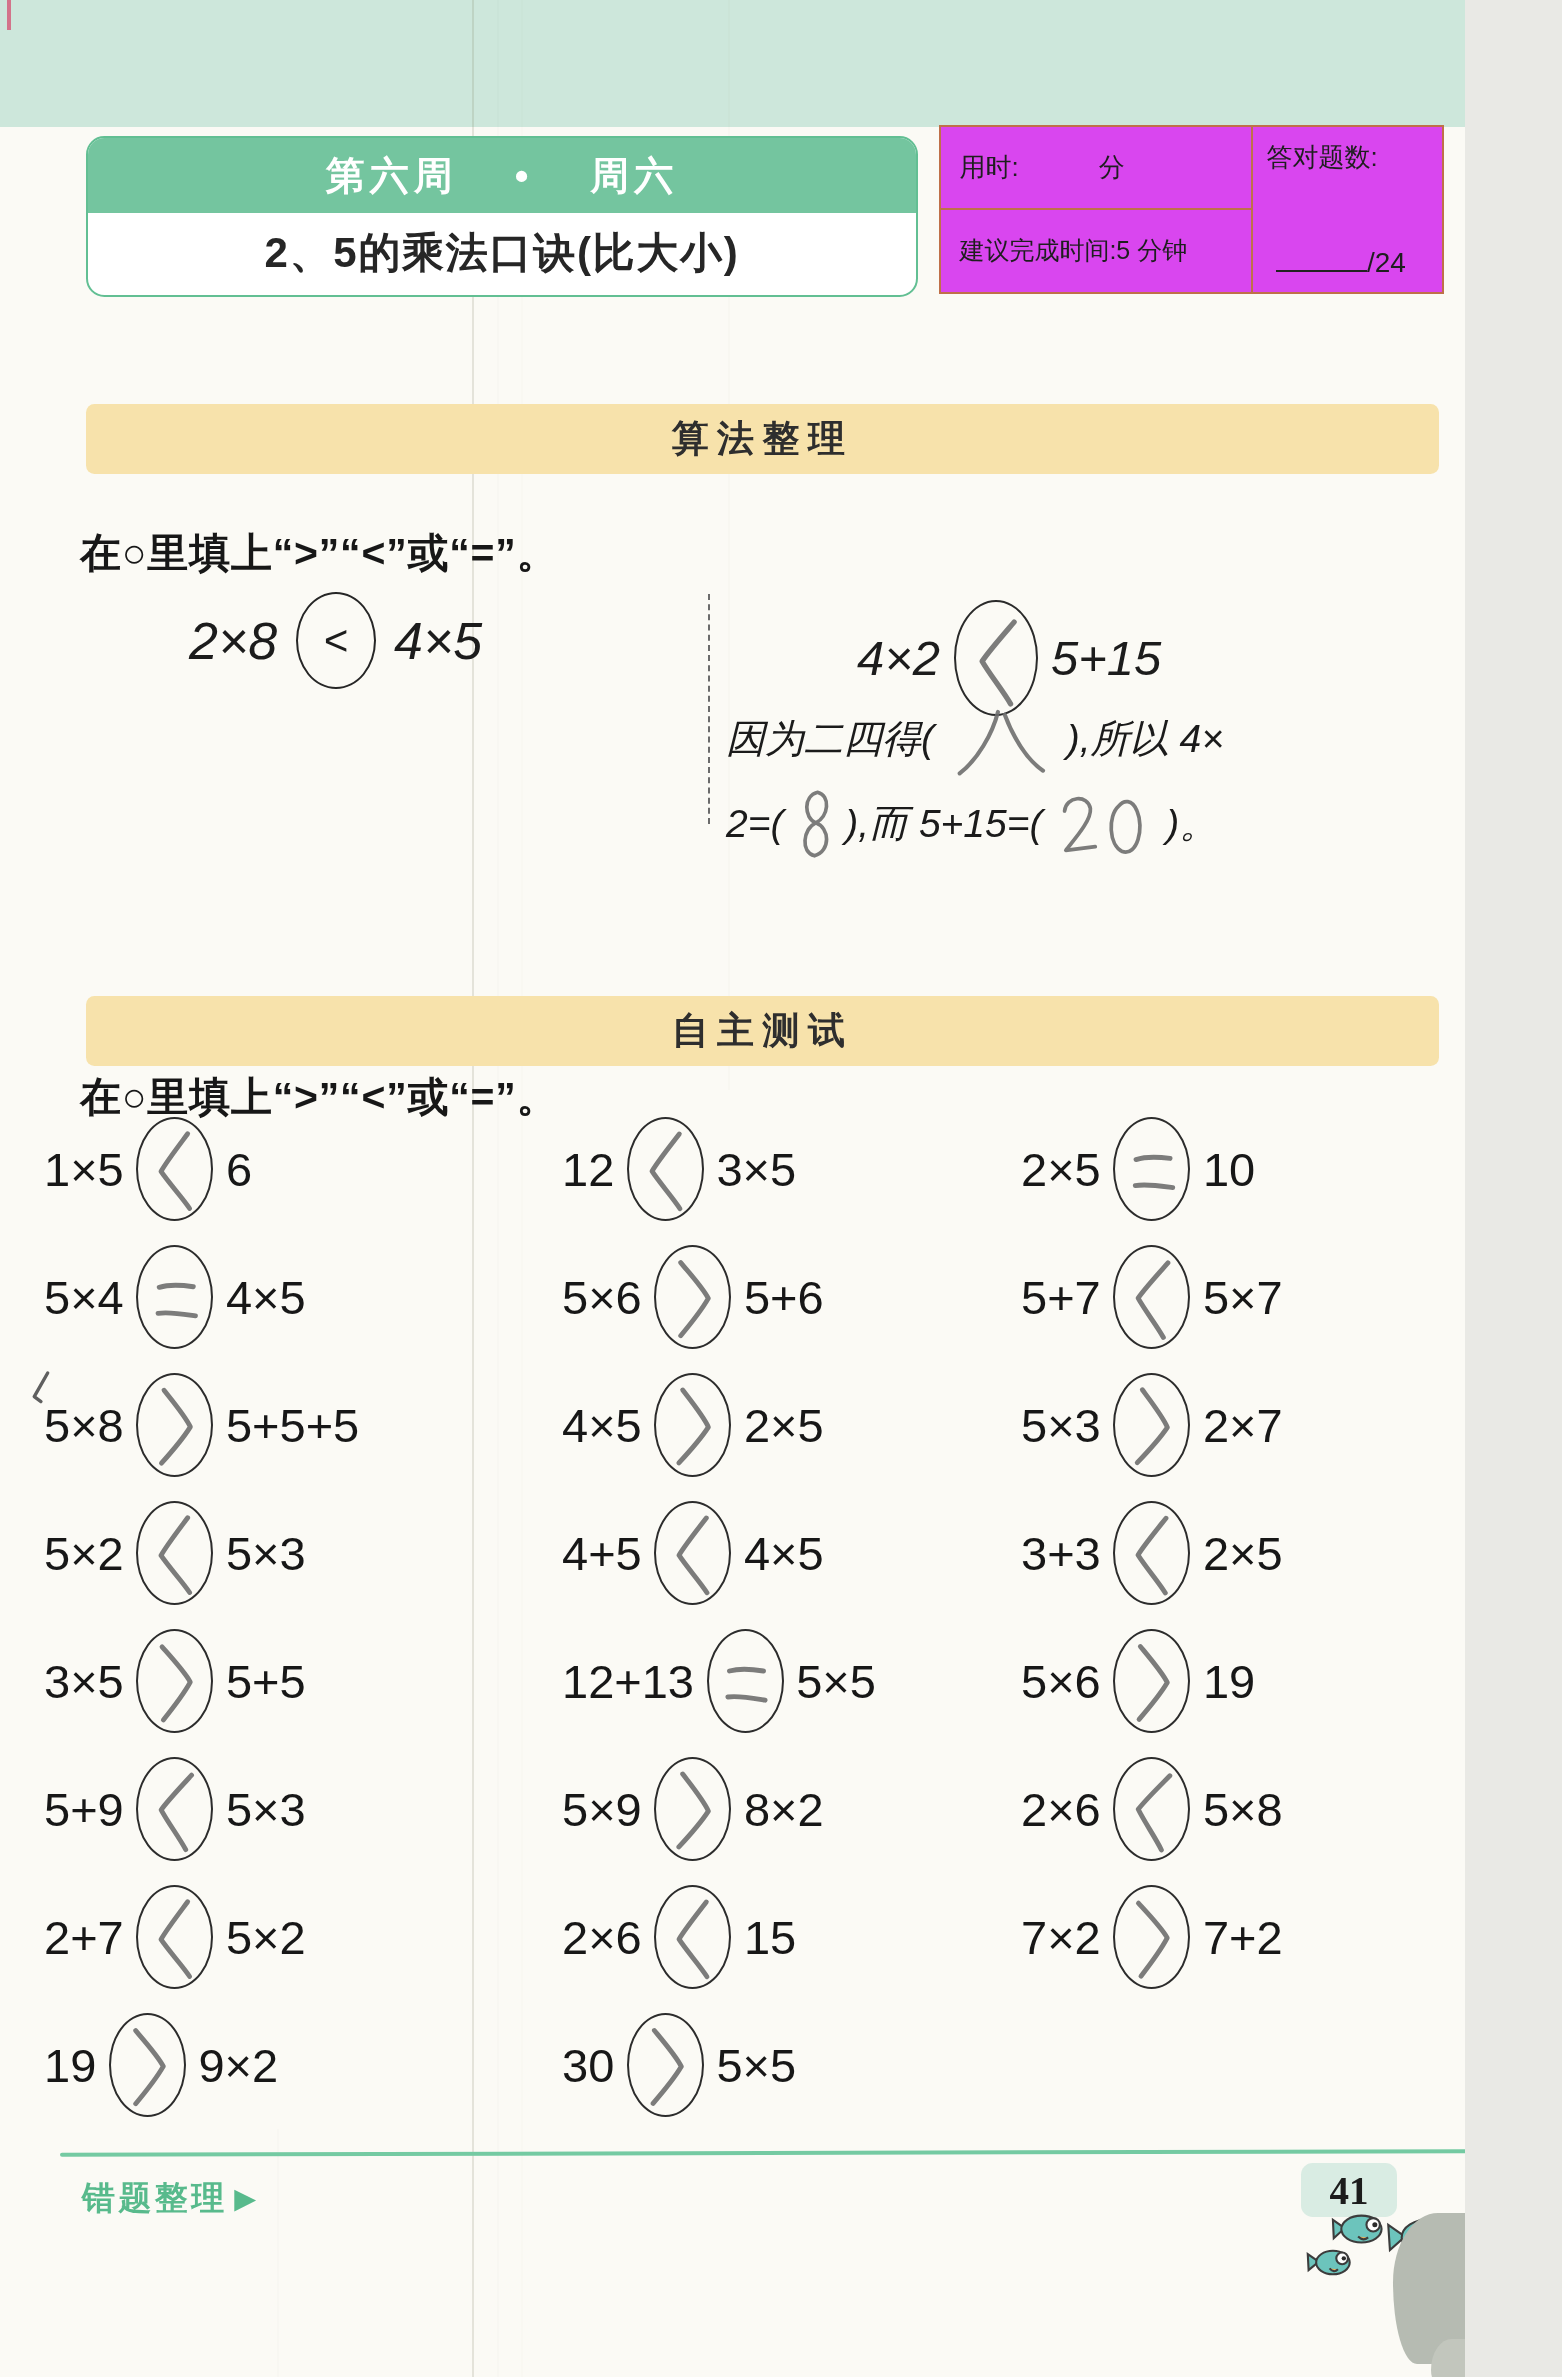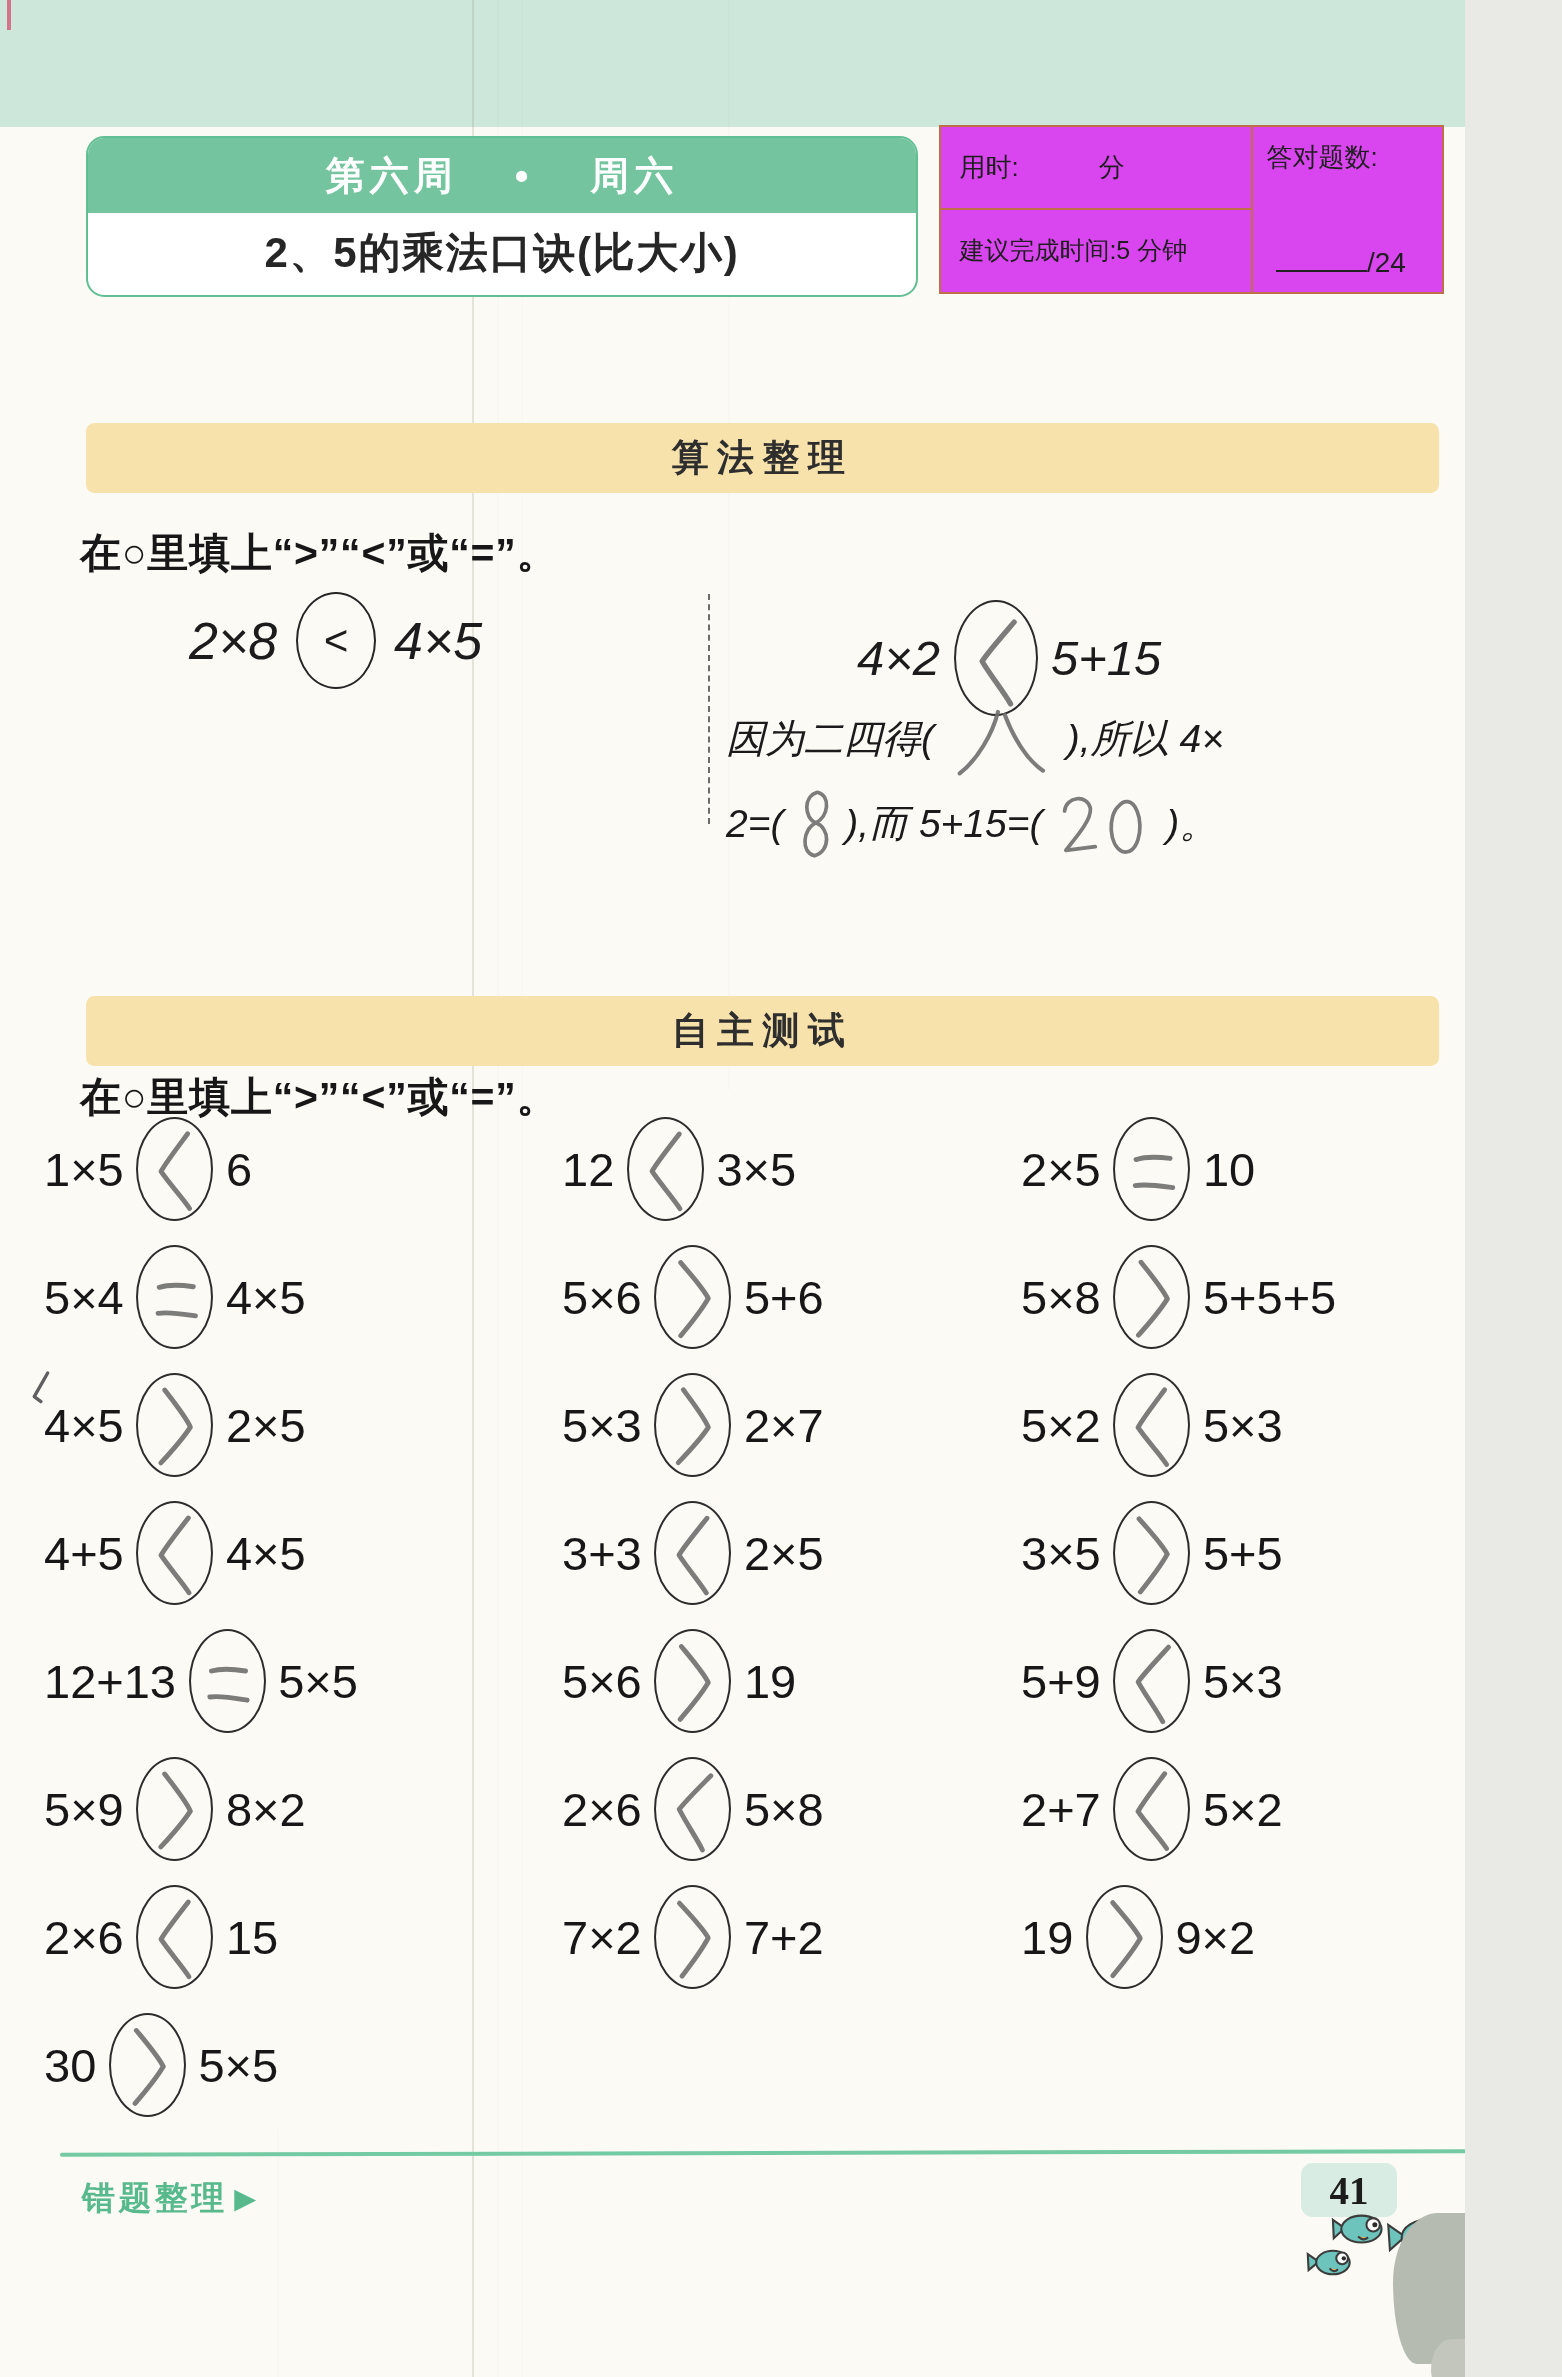--- a/index.html
+++ b/index.html
@@ -38,21 +38,21 @@
     padding-left:18.4px;font-size:26px;box-sizing:border-box;}
   .info-row1 .unit{margin-left:80px;}
   .info-row2{flex:1;display:flex;align-items:center;padding-left:18.4px;font-size:25px;}
   .info-right{width:189px;position:relative;padding:13.4px 0 0 13.4px;font-size:26px;box-sizing:border-box;}
   .score-line{position:absolute;left:23px;bottom:13.4px;font-size:28px;}
   .blank{display:inline-block;width:91px;border-bottom:2.5px solid #222;height:25px;vertical-align:baseline;}
   
   .band{position:absolute;left:86px;width:1353px;height:70px;background:#f7e2ab;
     border-radius:8.4px;display:flex;align-items:center;justify-content:center;
     font-size:37px;font-weight:bold;color:#2e2e2e;letter-spacing:8.4px;}
-  .band.b1{top:423px;}
+  .band.b1{top:404px;}
   .band.b2{top:996px;}
   .instr{position:absolute;left:80px;font-size:41px;font-weight:bold;color:#171717;letter-spacing:0.8px;}
   .instr.i1{top:526px;}
   .instr.i2{top:1070px;}
   
   .example{position:absolute;left:0;top:587px;width:1563px;height:262px;font-style:italic;}
   .ex-divider{position:absolute;left:708px;top:6.7px;height:230px;border-left:2.5px dashed #6b6b6b;}
   .formula{position:absolute;display:flex;align-items:center;gap:18.4px;font-size:52px;color:#1c1c1c;}
   .exl-formula{left:189px;top:5px;}
   .exr-formula{left:857px;top:13.4px;gap:13.4px;font-size:49px;}
@@ -207,20 +207,29 @@
     <div class="cell">
       <span class="expr left-expr">5×6</span>
       <span class="ans-circle">
           <svg viewBox="0 0 90 120" style="width:100%;height:100%;" preserveAspectRatio="xMidYMid meet">
             <path d="M28 14 C40 28 56 46 62 58 C54 72 38 92 28 104" fill="none" stroke="#6e6e6e" stroke-width="6" stroke-linecap="round" stroke-linejoin="round" opacity="0.9"></path>
           </svg>
         </span>
       <span class="expr right-expr">5+6</span>
     </div>
 
+    <div class="cell">
+      <span class="expr left-expr">5+7</span>
+      <span class="ans-circle">
+          <svg viewBox="0 0 90 120" style="width:100%;height:100%;transform:rotate(1deg);" preserveAspectRatio="xMidYMid meet">
+            <path d="M62 14 C50 28 34 46 26 58 C34 72 50 92 58 106" fill="none" stroke="#6e6e6e" stroke-width="6" stroke-linecap="round" stroke-linejoin="round" opacity="0.9"></path>
+          </svg>
+        </span>
+      <span class="expr right-expr">5×7</span>
+    </div>
 
     <div class="cell">
       <span class="expr left-expr">5×8</span>
       <span class="ans-circle">
           <svg viewBox="0 0 90 120" style="width:100%;height:100%;transform:rotate(2deg);" preserveAspectRatio="xMidYMid meet">
             <path d="M28 14 C40 28 56 46 62 58 C54 72 38 92 28 104" fill="none" stroke="#6e6e6e" stroke-width="6" stroke-linecap="round" stroke-linejoin="round" opacity="0.9"></path>
           </svg>
         </span>
       <span class="expr right-expr">5+5+5</span>
     </div>

